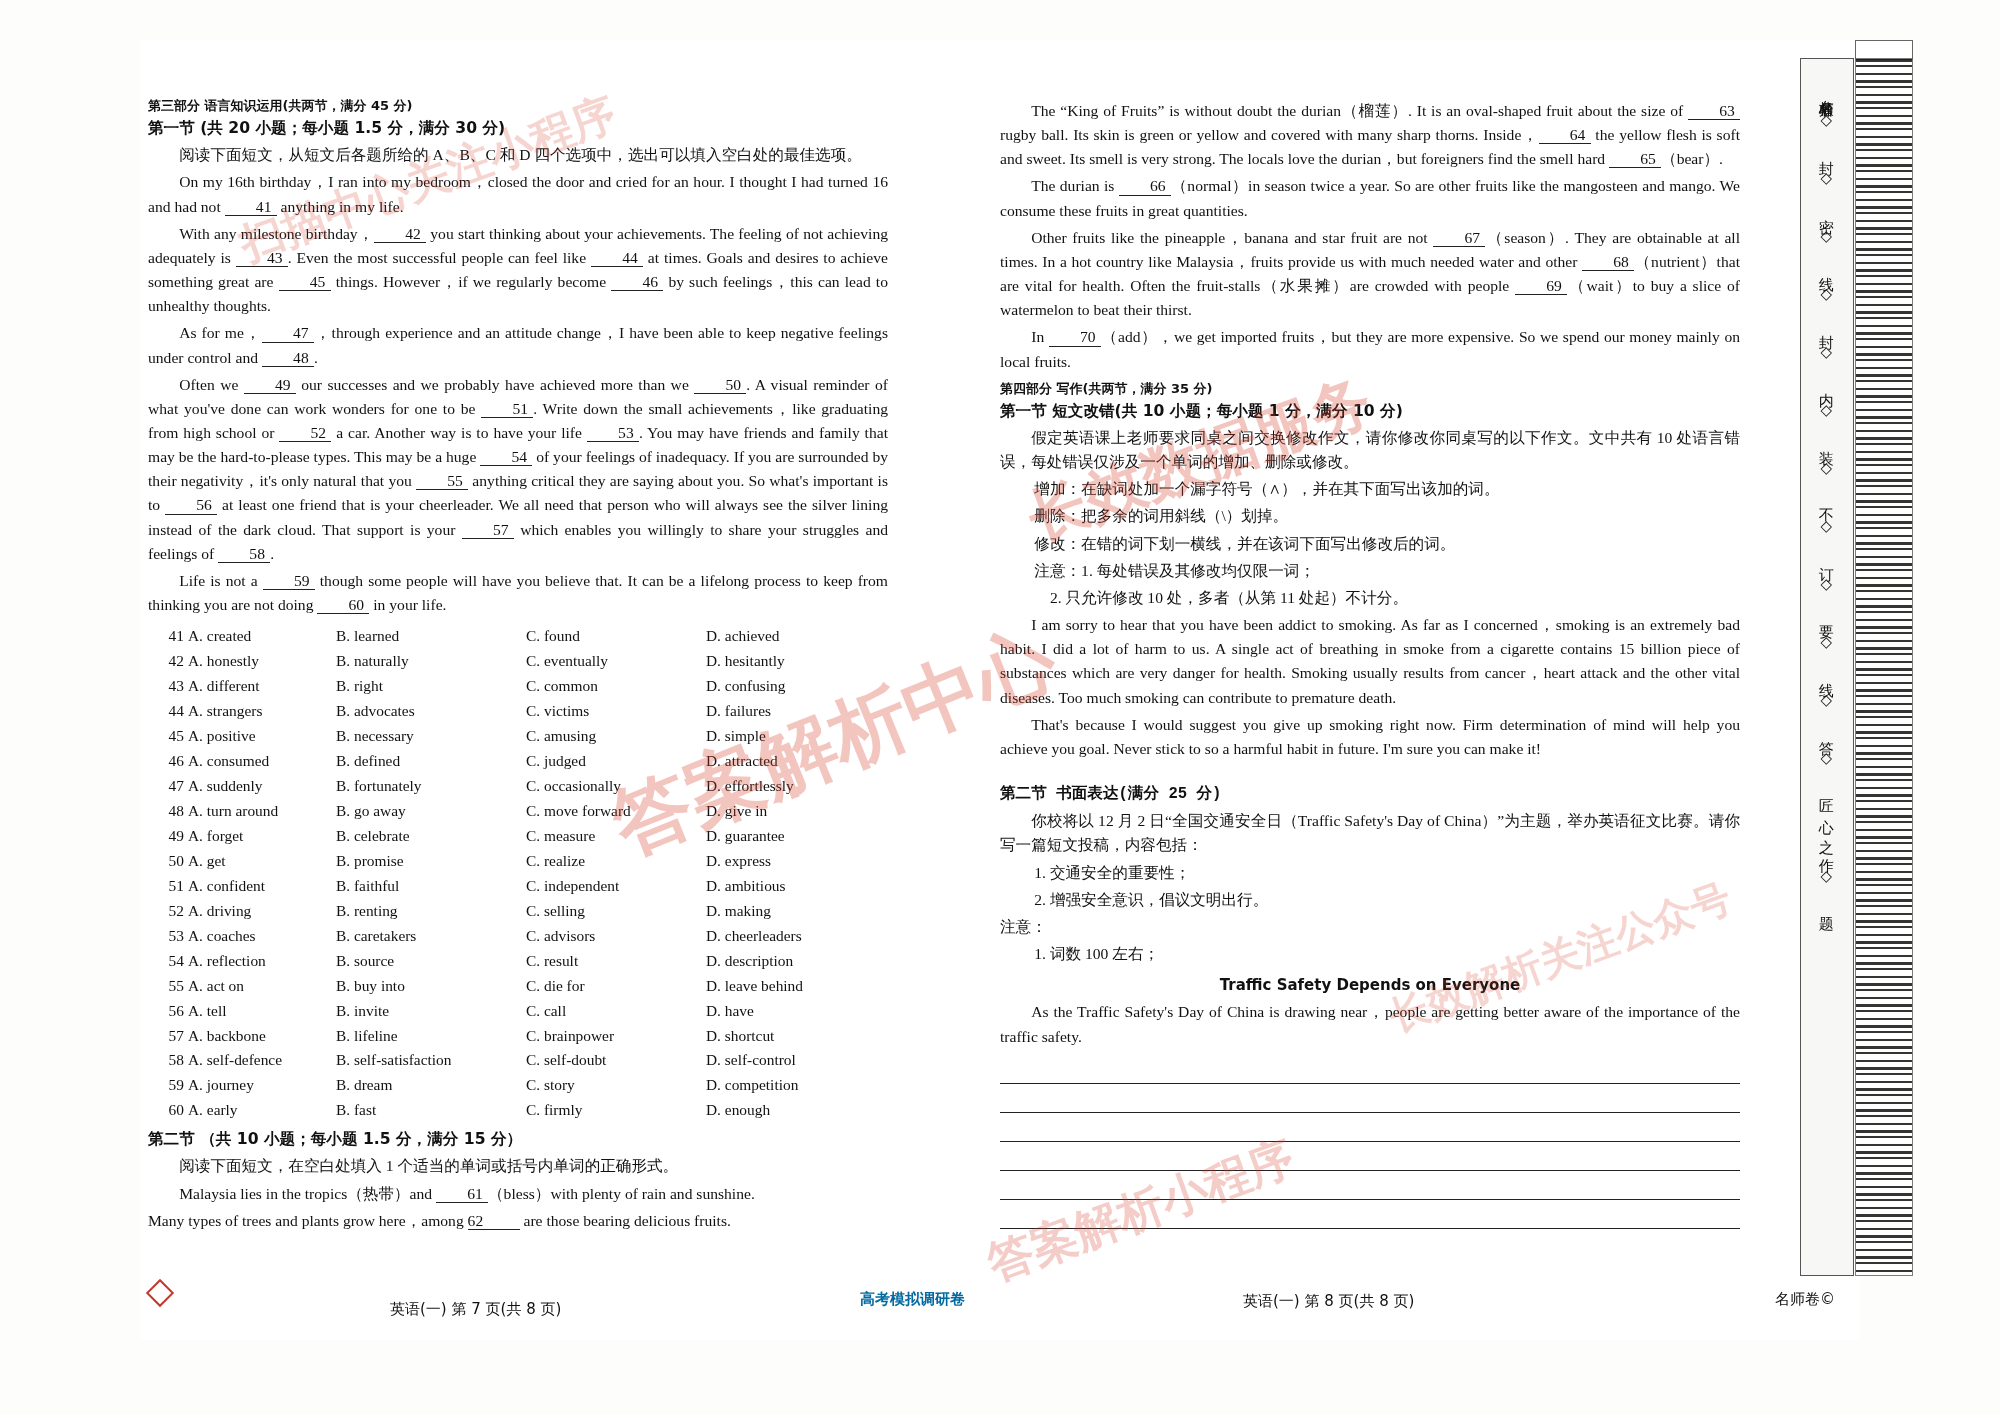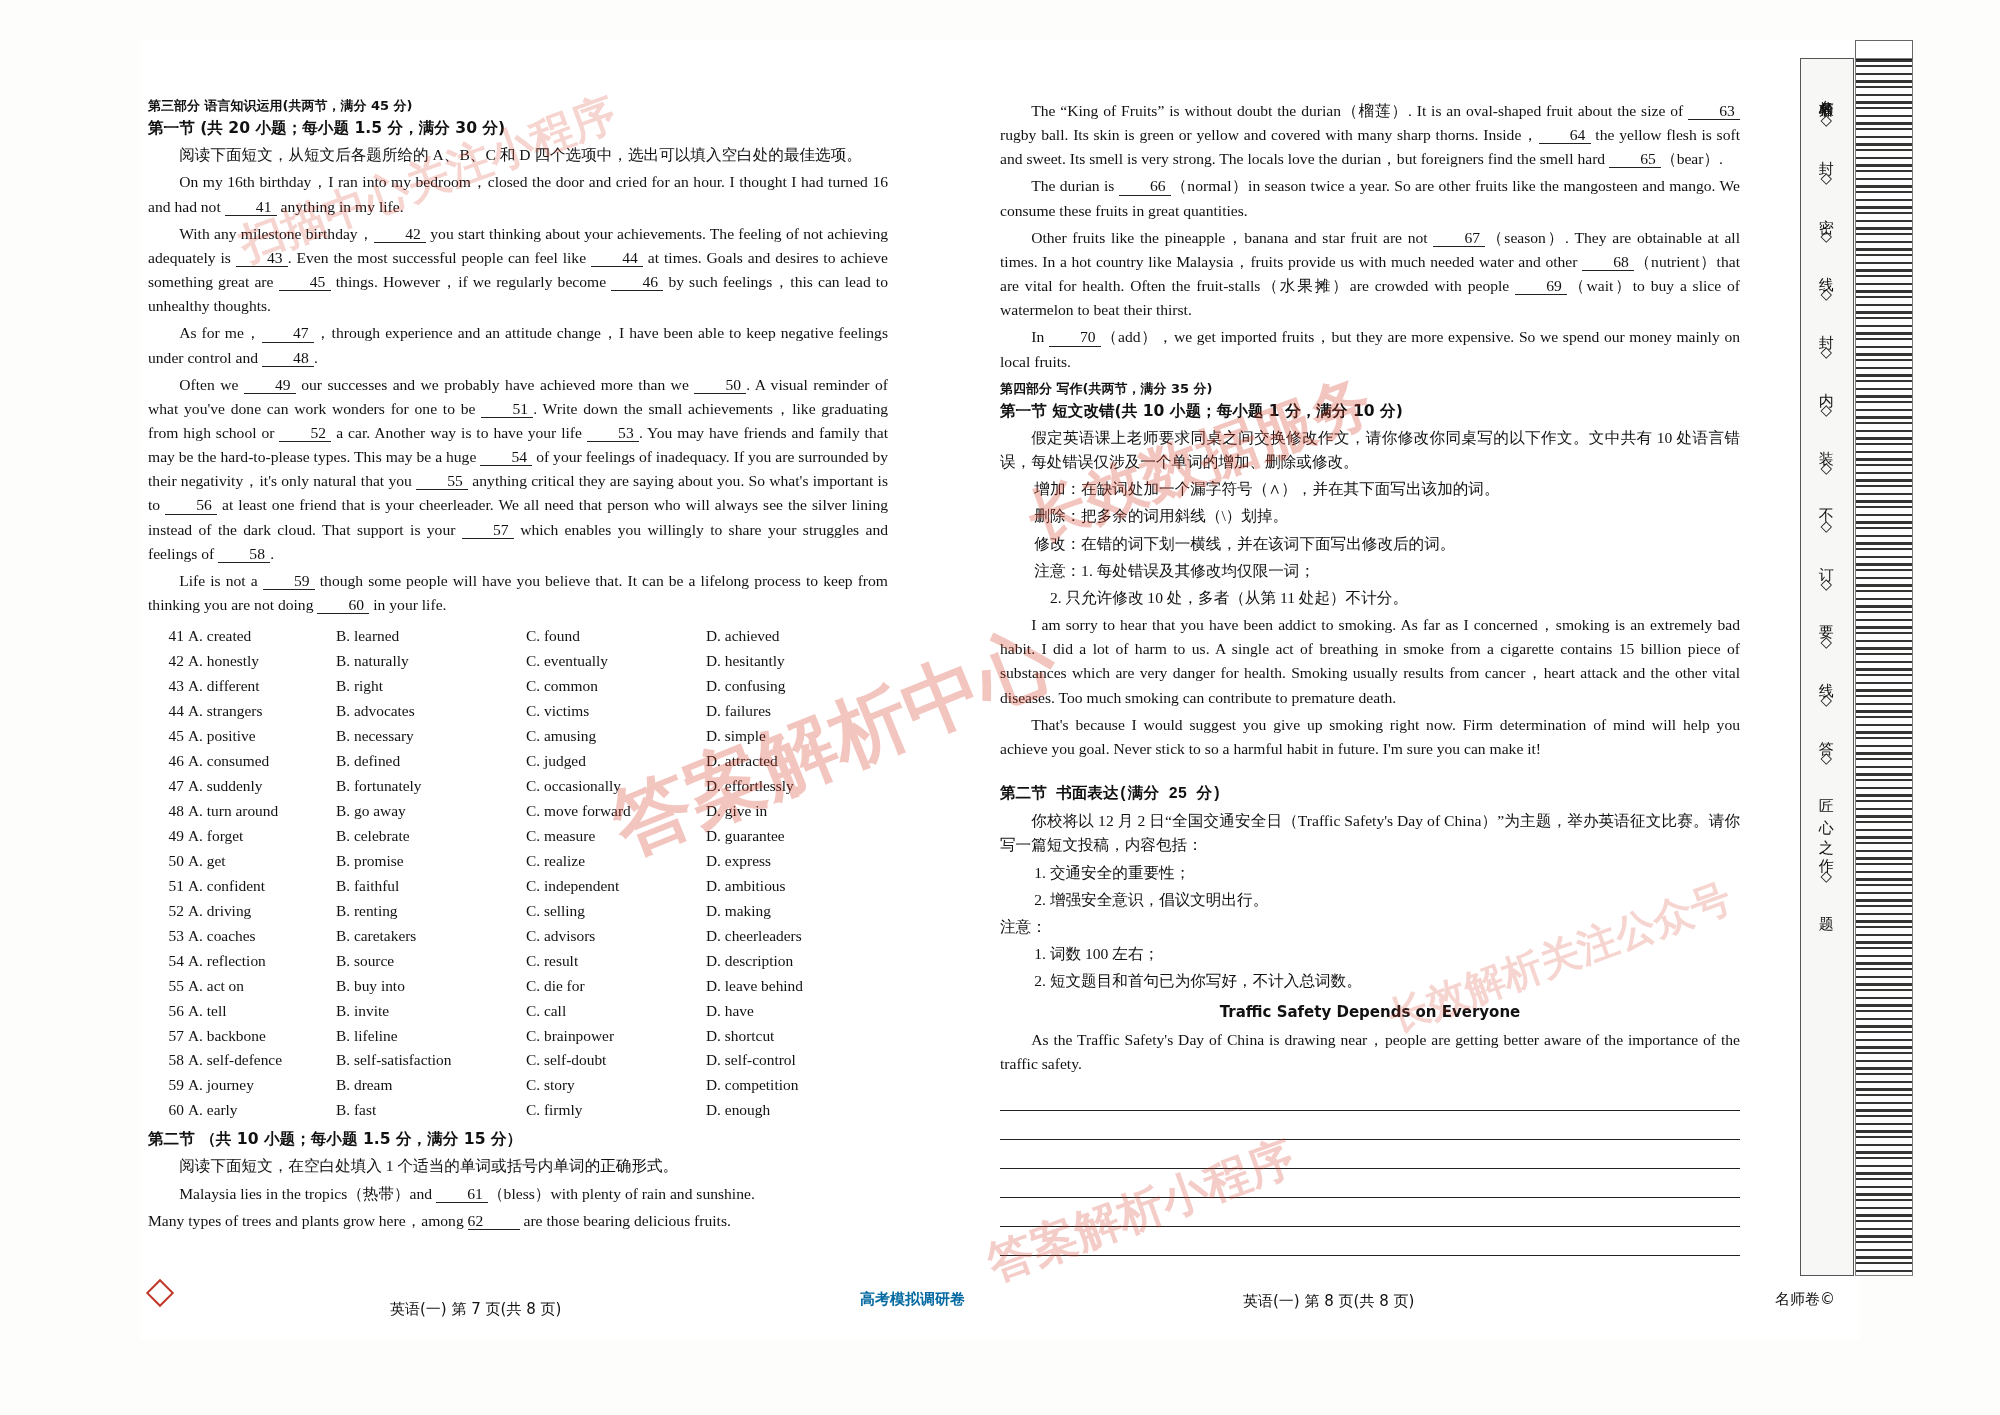--- a/index.html
+++ b/index.html
@@ -305,21 +305,20 @@
 
     <div class="p">I am sorry to hear that you have been addict to smoking. As far as I concerned，smoking is an extremely bad habit. I did a lot of harm to us. A single act of breathing in smoke from a cigarette contains 15 billion piece of substances which are very danger for health. Smoking usually results from cancer，heart attack and the other vital diseases. Too much smoking can contribute to premature death.</div>
     <div class="p">That's because I would suggest you give up smoking right now. Firm determination of mind will help you achieve you goal. Never stick to so a harmful habit in future. I'm sure you can make it!</div>
 
     <div class="sub-title" style="margin-top:21px;font-family:Liberation Mono, monospace;">第二节  书面表达(满分 25 分)</div>
     <div class="p">你校将以 12 月 2 日“全国交通安全日（Traffic Safety's Day of China）”为主题，举办英语征文比赛。请你写一篇短文投稿，内容包括：</div>
     <div class="p0 note">1. 交通安全的重要性；</div>
     <div class="p0 note">2. 增强安全意识，倡议文明出行。</div>
     <div class="p0">注意：</div>
     <div class="p0 note">1. 词数 100 左右；</div>
-    <div class="p0 note">2. 短文题目和首句已为你写好，不计入总词数。</div>
 
     <div class="center-bold">Traffic Safety Depends on Everyone</div>
     <div class="p">As the Traffic Safety's Day of China is drawing near，people are getting better aware of the importance of the traffic safety.</div>
 
     <div class="wr-lines">
       <div class="wr-line"></div>
       <div class="wr-line"></div>
       <div class="wr-line"></div>
       <div class="wr-line"></div>
       <div class="wr-line"></div>

